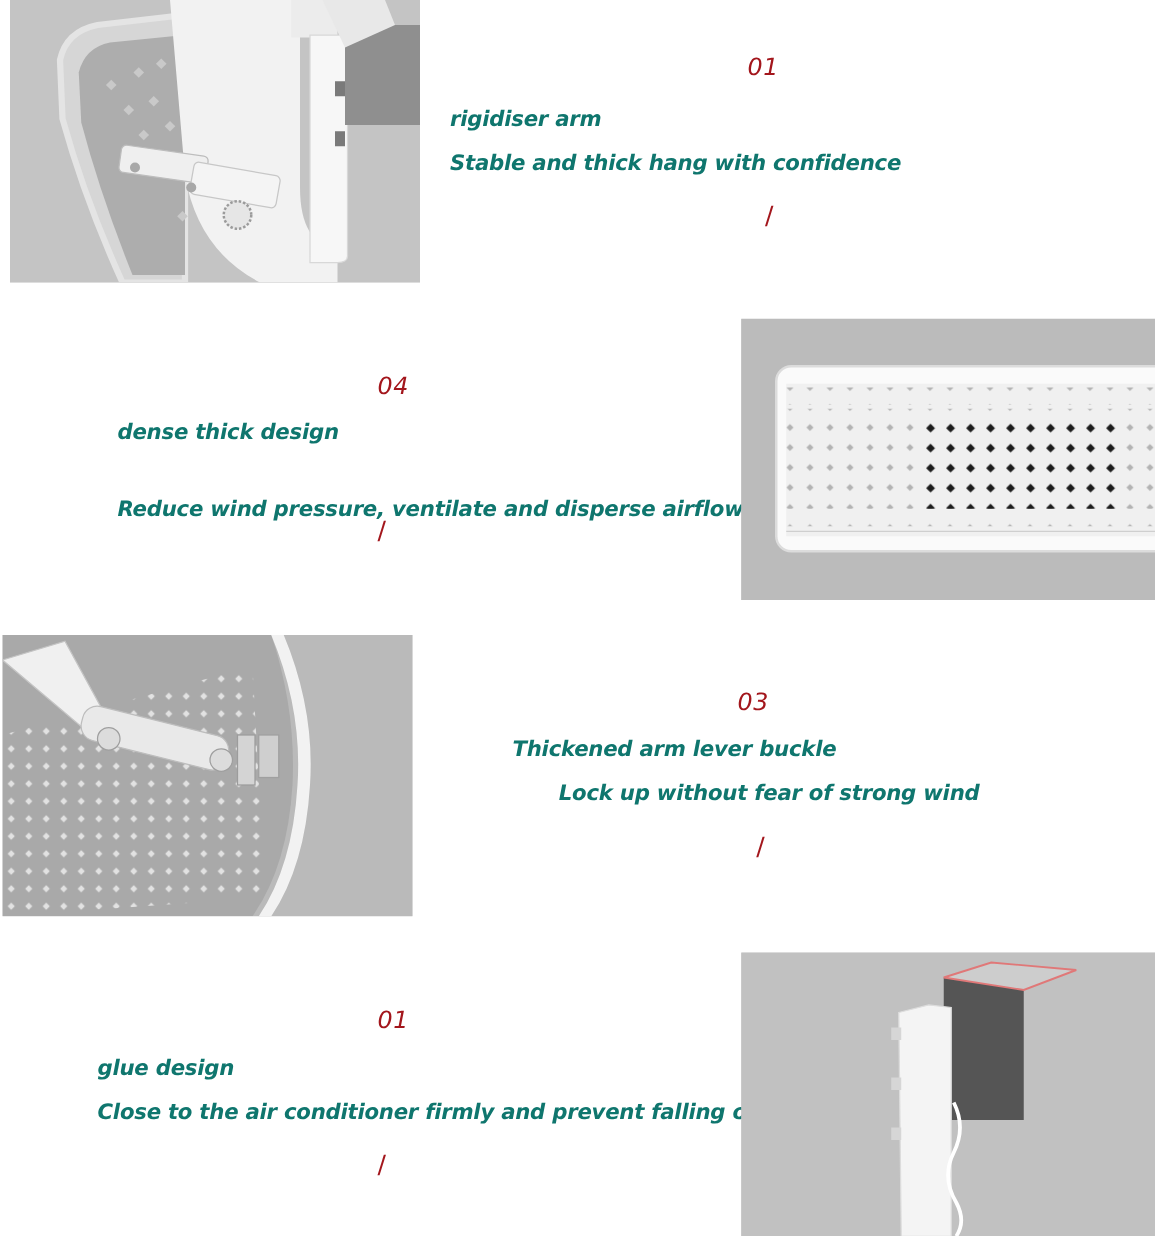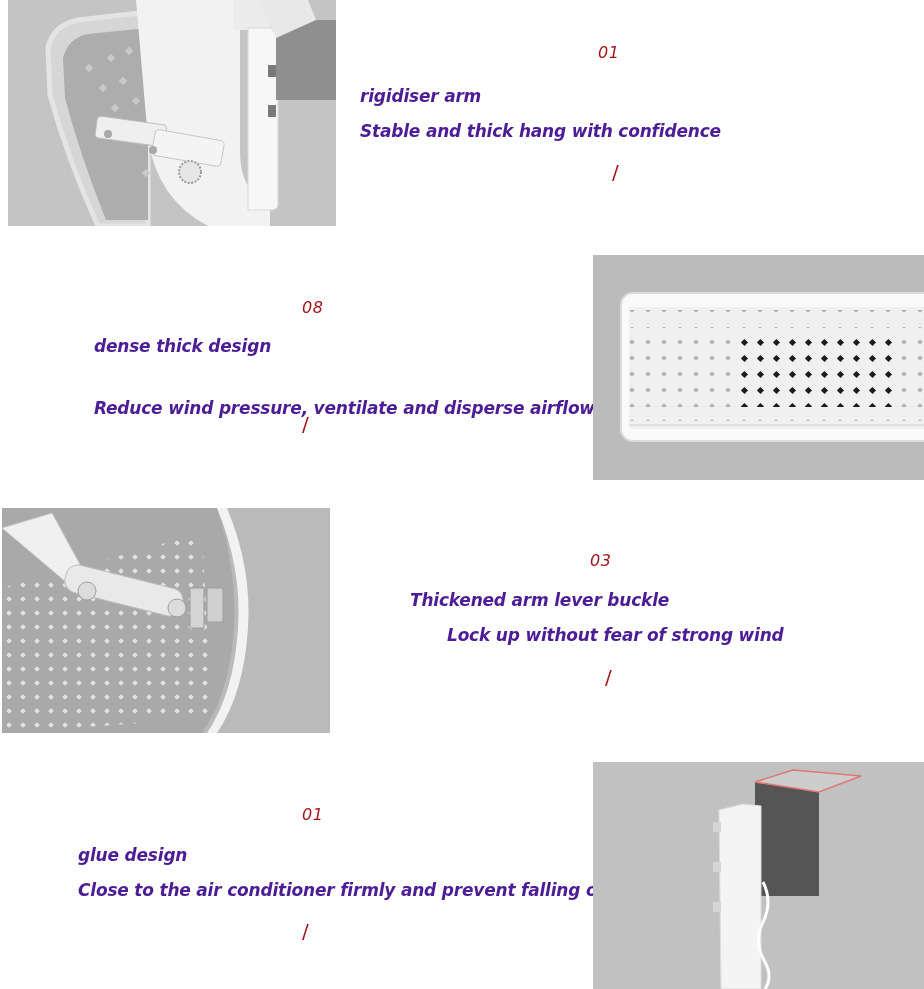--- a/index.html
+++ b/index.html
@@ -1,23 +1,23 @@
 <!DOCTYPE html>
 <html><head>
   <meta charset="utf-8">
   <style>
     * { margin: 0; padding: 0; box-sizing: border-box; }
     html, body { width: 924px; height: 989px; background: #ffffff; overflow: hidden; }
     body { position: relative; font-family: "DejaVu Sans", sans-serif; }
 
     .panel { position: absolute; overflow: hidden; background: #bdbdbd; }
     .num { position: absolute; font-family: "DejaVu Sans", sans-serif; font-style: italic;
-      font-size: 16px; color: #a3161c; letter-spacing: 0.5px; }
+      font-size: 19px; color: #a3161c; letter-spacing: 0.5px; }
     .title, .desc { position: absolute; font-family: "DejaVu Sans", sans-serif; font-style: italic;
-      font-weight: bold; font-size: 17px; color: #4c1d95; white-space: nowrap; letter-spacing: -0.2px; }
+      font-weight: bold; font-size: 17px; color: #0f766e; white-space: nowrap; letter-spacing: -0.2px; }
     .slash { position: absolute; font-family: "DejaVu Sans", sans-serif; font-size: 20px; color: #a3161c; }
 
     
     #p1 { left: 8px; top: 0; width: 328px; height: 226px; background: #c3c3c3; }
     
     #p2 { left: 593px; top: 255px; width: 331px; height: 225px; background: #bbbbbb; }
     
     #p3 { left: 2px; top: 508px; width: 328px; height: 225px; background: #bcbcbc; }
     
     #p4 { left: 593px; top: 762px; width: 331px; height: 227px; background: #c0c0c0; }
@@ -55,21 +55,21 @@
       <circle cx="145" cy="150" r="4" fill="#a8a8a8"></circle>
     </svg>
   </div>
   <div class="num" style="left:598px; top:43px;">01</div>
   <div class="title" style="left:360px; top:86px;">rigidiser arm</div>
   <div class="desc" style="left:360px; top:121px;">Stable and thick hang with confidence</div>
   <div class="slash" style="left:612px; top:160px;">/</div>
 </section>
 
 <section>
-  <div class="num" style="left:302px; top:298px;">08</div>
+  <div class="num" style="left:302px; top:298px;">04</div>
   <div class="title" style="left:94px; top:336px;">dense thick design</div>
   <div class="desc" style="left:94px; top:371px;margin-top:27px;">Reduce wind pressure, ventilate and disperse airflow</div>
   <div class="slash" style="left:302px; top:412px;">/</div>
   <div class="panel" id="p2">
     <svg width="331" height="225" viewBox="0 0 331 225">
       <defs>
         <pattern id="holesLight" x="0" y="0" width="16" height="16" patternUnits="userSpaceOnUse">
           <rect x="5" y="5" width="4" height="4" fill="#b3b3b3" transform="rotate(45 7 7)"></rect>
         </pattern>
         <pattern id="holesDark" x="0" y="0" width="16" height="16" patternUnits="userSpaceOnUse">

